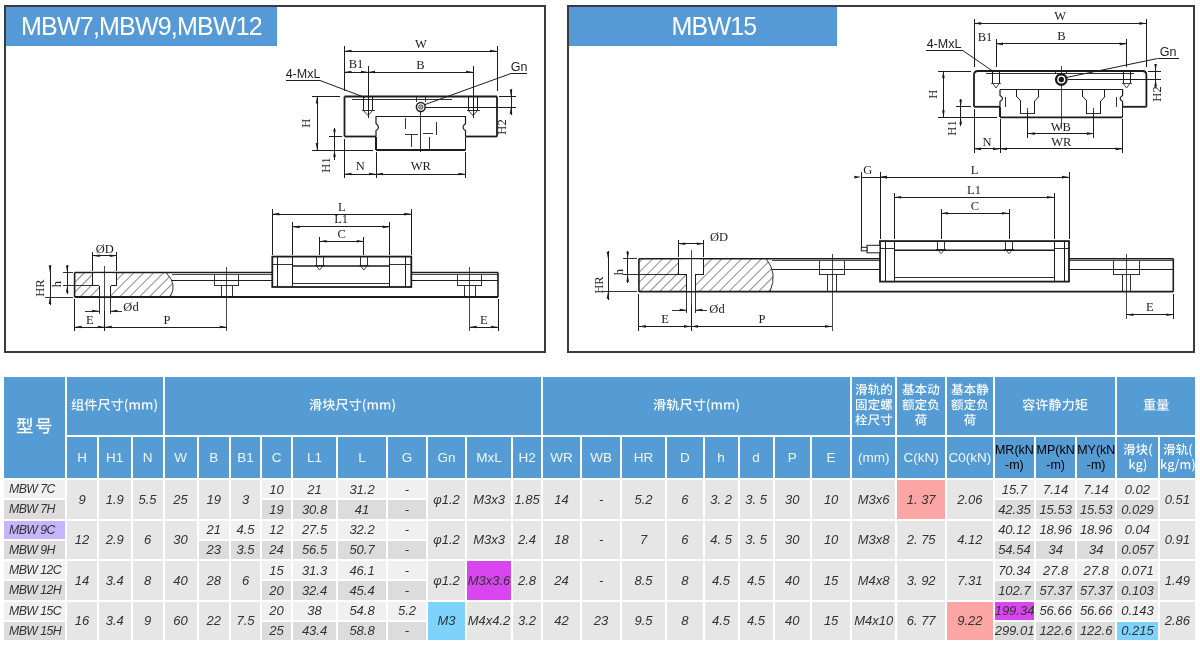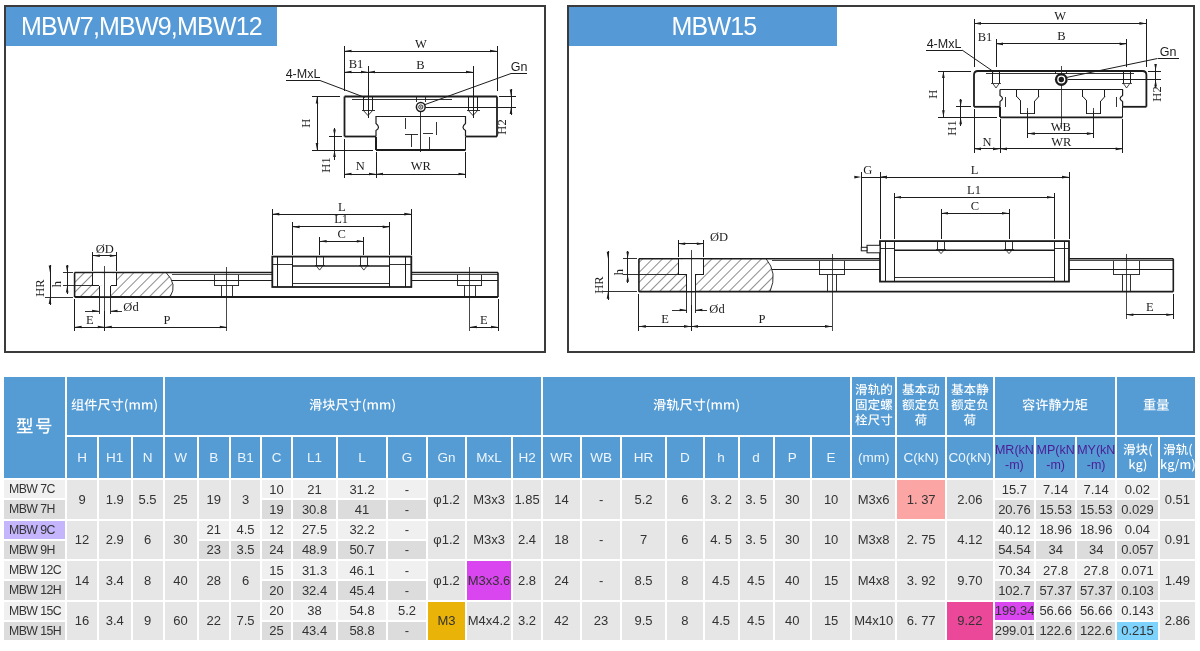--- a/index.html
+++ b/index.html
@@ -5,24 +5,24 @@
        font-family:"Liberation Sans", sans-serif; overflow:hidden; }
 .panel { position:absolute; border:2px solid #3b3b3b; background:#fff; }
 .tab { position:absolute; background:#559ad6; color:#fff; font-size:25px; letter-spacing:-0.8px;
         text-align:center; line-height:39px; }
 #ov { position:absolute; left:0; top:0; }
 #t { position:absolute; left:2px; top:375px; border-collapse:separate; border-spacing:2px;
       table-layout:fixed; width:1195px; }
 #t td { overflow:hidden; }
 .hc { background:#559cd4; text-align:center; vertical-align:middle; }
 .ht { color:#eef6fc; font-size:13.5px; }
-.ht2 { color:#4c1d95; font-size:12.5px; line-height:14.5px; }
+.ht2 { color:#000000; font-size:12.5px; line-height:14.5px; }
 .hg { height:58px; }
 .h2r { height:41px; }
-.br { height:18.25px; }
+.br { height:18.25px;font-style:italic; }
 .lb { font-size:12.3px; color:#333333; padding-left:5px; white-space:nowrap; letter-spacing:-0.55px; }
 .bc { font-size:13px; color:#333333; text-align:center; white-space:nowrap; }
 </style></head><body>
 <div class="panel" style="left:4px;top:5px;width:542px;height:348px"></div>
 <div class="panel" style="left:567px;top:5px;width:628px;height:348px"></div>
 <div class="tab" style="left:6px;top:7px;width:271px;height:39px">MBW7,MBW9,MBW12</div>
 <div class="tab" style="left:569px;top:7px;width:268px;height:39px;text-indent:22px">MBW15</div>
 <svg id="ov" width="1200" height="651" viewBox="0 0 1200 651">
 <defs>
       <pattern id="hat" width="7" height="7" patternTransform="rotate(45)" patternUnits="userSpaceOnUse">
@@ -614,21 +614,21 @@
         <td class="bc" style="background:#f0f0f0">7.14</td>
         <td class="bc" style="background:#f0f0f0">0.02</td>
         <td rowspan="2" class="bc" style="background:#e6e6e6">0.51</td>
       </tr>
       <tr class="br">
         <td class="lb" style="background:#dcdcdc">MBW 7H</td>
         <td class="bc" style="background:#dcdcdc">19</td>
         <td class="bc" style="background:#dcdcdc">30.8</td>
         <td class="bc" style="background:#dcdcdc">41</td>
         <td class="bc" style="background:#dcdcdc">-</td>
-        <td class="bc" style="background:#dcdcdc">20.76</td>
+        <td class="bc" style="background:#dcdcdc">42.35</td>
         <td class="bc" style="background:#dcdcdc">15.53</td>
         <td class="bc" style="background:#dcdcdc">15.53</td>
         <td class="bc" style="background:#dcdcdc">0.029</td>
       </tr>
       <tr class="br">
         <td class="lb" style="background:#c4b5fd">MBW 9C</td>
         <td rowspan="2" class="bc" style="background:#e6e6e6">12</td>
         <td rowspan="2" class="bc" style="background:#e6e6e6">2.9</td>
         <td rowspan="2" class="bc" style="background:#e6e6e6">6</td>
         <td rowspan="2" class="bc" style="background:#e6e6e6">30</td>
@@ -656,21 +656,21 @@
         <td class="bc" style="background:#f0f0f0">18.96</td>
         <td class="bc" style="background:#f0f0f0">18.96</td>
         <td class="bc" style="background:#f0f0f0">0.04</td>
         <td rowspan="2" class="bc" style="background:#e6e6e6">0.91</td>
       </tr>
       <tr class="br">
         <td class="lb" style="background:#dcdcdc">MBW 9H</td>
         <td class="bc" style="background:#dcdcdc">23</td>
         <td class="bc" style="background:#dcdcdc">3.5</td>
         <td class="bc" style="background:#dcdcdc">24</td>
-        <td class="bc" style="background:#dcdcdc">48.9</td>
+        <td class="bc" style="background:#dcdcdc">56.5</td>
         <td class="bc" style="background:#dcdcdc">50.7</td>
         <td class="bc" style="background:#dcdcdc">-</td>
         <td class="bc" style="background:#dcdcdc">54.54</td>
         <td class="bc" style="background:#dcdcdc">34</td>
         <td class="bc" style="background:#dcdcdc">34</td>
         <td class="bc" style="background:#dcdcdc">0.057</td>
       </tr>
       <tr class="br">
         <td class="lb" style="background:#f0f0f0">MBW 12C</td>
         <td rowspan="2" class="bc" style="background:#e6e6e6">14</td>
@@ -689,21 +689,21 @@
         <td rowspan="2" class="bc" style="background:#e6e6e6">24</td>
         <td rowspan="2" class="bc" style="background:#e6e6e6">-</td>
         <td rowspan="2" class="bc" style="background:#e6e6e6">8.5</td>
         <td rowspan="2" class="bc" style="background:#e6e6e6">8</td>
         <td rowspan="2" class="bc" style="background:#e6e6e6">4.5</td>
         <td rowspan="2" class="bc" style="background:#e6e6e6">4.5</td>
         <td rowspan="2" class="bc" style="background:#e6e6e6">40</td>
         <td rowspan="2" class="bc" style="background:#e6e6e6">15</td>
         <td rowspan="2" class="bc" style="background:#e6e6e6">M4x8</td>
         <td rowspan="2" class="bc" style="background:#e6e6e6">3. 92</td>
-        <td rowspan="2" class="bc" style="background:#e6e6e6">9.70</td>
+        <td rowspan="2" class="bc" style="background:#e6e6e6">7.31</td>
         <td class="bc" style="background:#f0f0f0">70.34</td>
         <td class="bc" style="background:#f0f0f0">27.8</td>
         <td class="bc" style="background:#f0f0f0">27.8</td>
         <td class="bc" style="background:#f0f0f0">0.071</td>
         <td rowspan="2" class="bc" style="background:#e6e6e6">1.49</td>
       </tr>
       <tr class="br">
         <td class="lb" style="background:#dcdcdc">MBW 12H</td>
         <td class="bc" style="background:#dcdcdc">20</td>
         <td class="bc" style="background:#dcdcdc">32.4</td>
@@ -719,34 +719,34 @@
         <td rowspan="2" class="bc" style="background:#e6e6e6">16</td>
         <td rowspan="2" class="bc" style="background:#e6e6e6">3.4</td>
         <td rowspan="2" class="bc" style="background:#e6e6e6">9</td>
         <td rowspan="2" class="bc" style="background:#e6e6e6">60</td>
         <td rowspan="2" class="bc" style="background:#e6e6e6">22</td>
         <td rowspan="2" class="bc" style="background:#e6e6e6">7.5</td>
         <td class="bc" style="background:#f0f0f0">20</td>
         <td class="bc" style="background:#f0f0f0">38</td>
         <td class="bc" style="background:#f0f0f0">54.8</td>
         <td class="bc" style="background:#f0f0f0">5.2</td>
-        <td rowspan="2" class="bc" style="background:#eab308">M3</td>
+        <td rowspan="2" class="bc" style="background:#7dd3fc">M3</td>
         <td rowspan="2" class="bc" style="background:#e6e6e6">M4x4.2</td>
         <td rowspan="2" class="bc" style="background:#e6e6e6">3.2</td>
         <td rowspan="2" class="bc" style="background:#e6e6e6">42</td>
         <td rowspan="2" class="bc" style="background:#e6e6e6">23</td>
         <td rowspan="2" class="bc" style="background:#e6e6e6">9.5</td>
         <td rowspan="2" class="bc" style="background:#e6e6e6">8</td>
         <td rowspan="2" class="bc" style="background:#e6e6e6">4.5</td>
         <td rowspan="2" class="bc" style="background:#e6e6e6">4.5</td>
         <td rowspan="2" class="bc" style="background:#e6e6e6">40</td>
         <td rowspan="2" class="bc" style="background:#e6e6e6">15</td>
         <td rowspan="2" class="bc" style="background:#e6e6e6">M4x10</td>
         <td rowspan="2" class="bc" style="background:#e6e6e6">6. 77</td>
-        <td rowspan="2" class="bc" style="background:#ec4899">9.22</td>
+        <td rowspan="2" class="bc" style="background:#fca5a5">9.22</td>
         <td class="bc" style="background:#d946ef">199.34</td>
         <td class="bc" style="background:#f0f0f0">56.66</td>
         <td class="bc" style="background:#f0f0f0">56.66</td>
         <td class="bc" style="background:#f0f0f0">0.143</td>
         <td rowspan="2" class="bc" style="background:#e6e6e6">2.86</td>
       </tr>
       <tr class="br">
         <td class="lb" style="background:#dcdcdc">MBW 15H</td>
         <td class="bc" style="background:#dcdcdc">25</td>
         <td class="bc" style="background:#dcdcdc">43.4</td>

